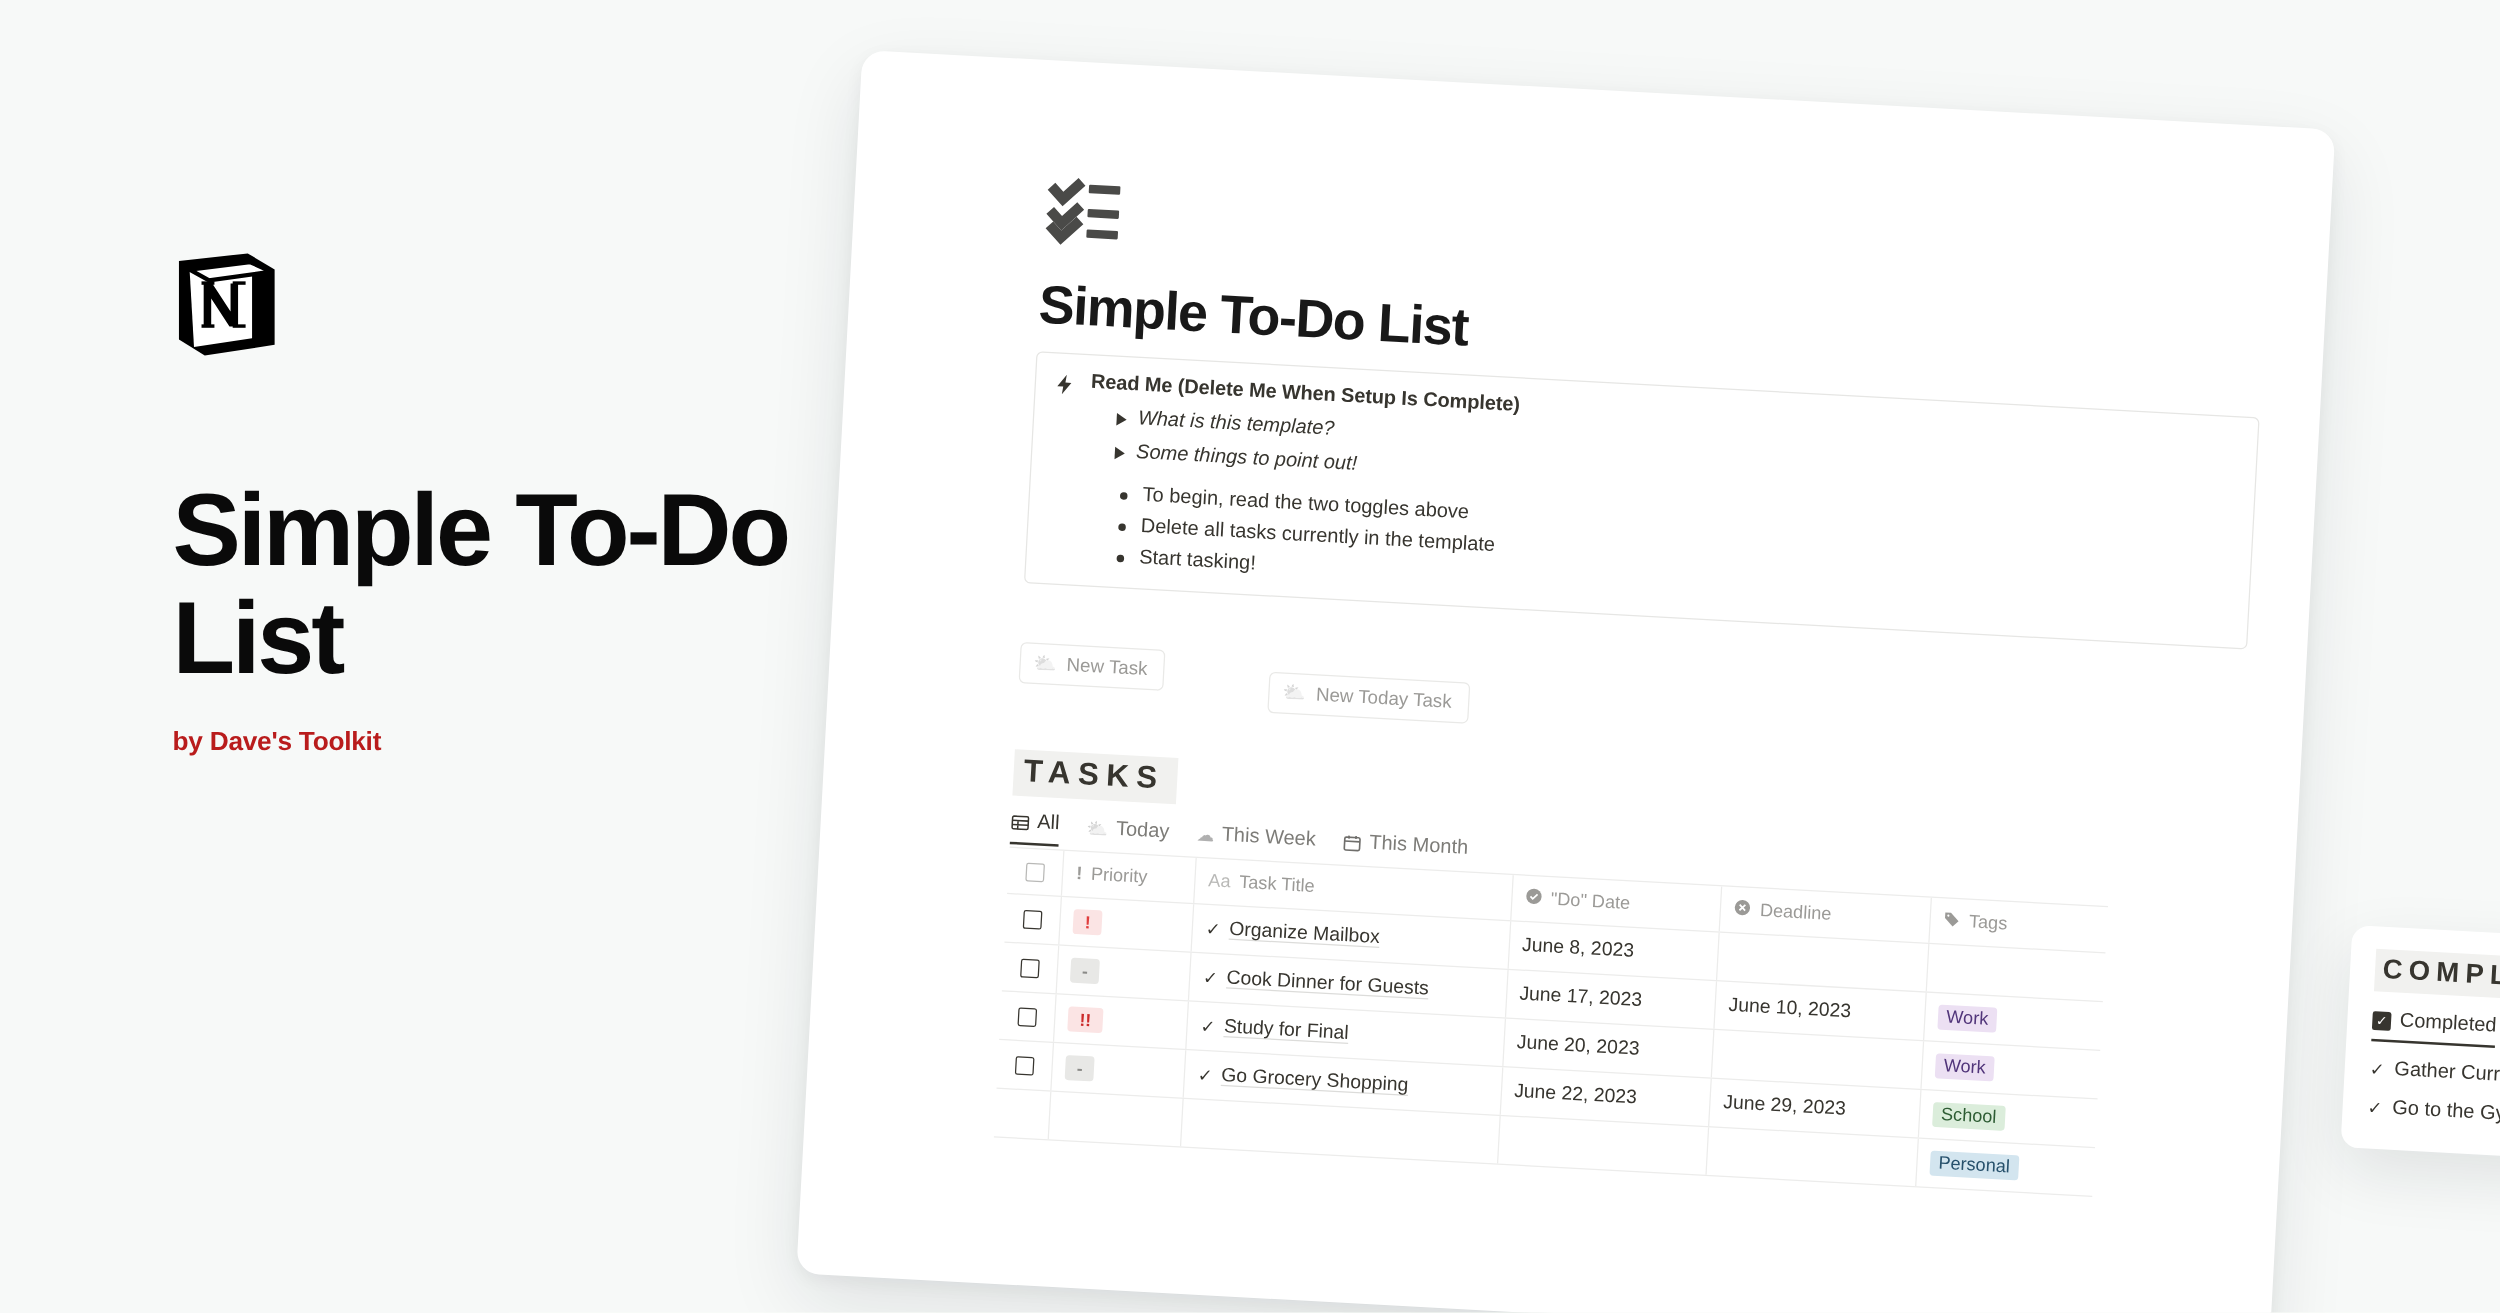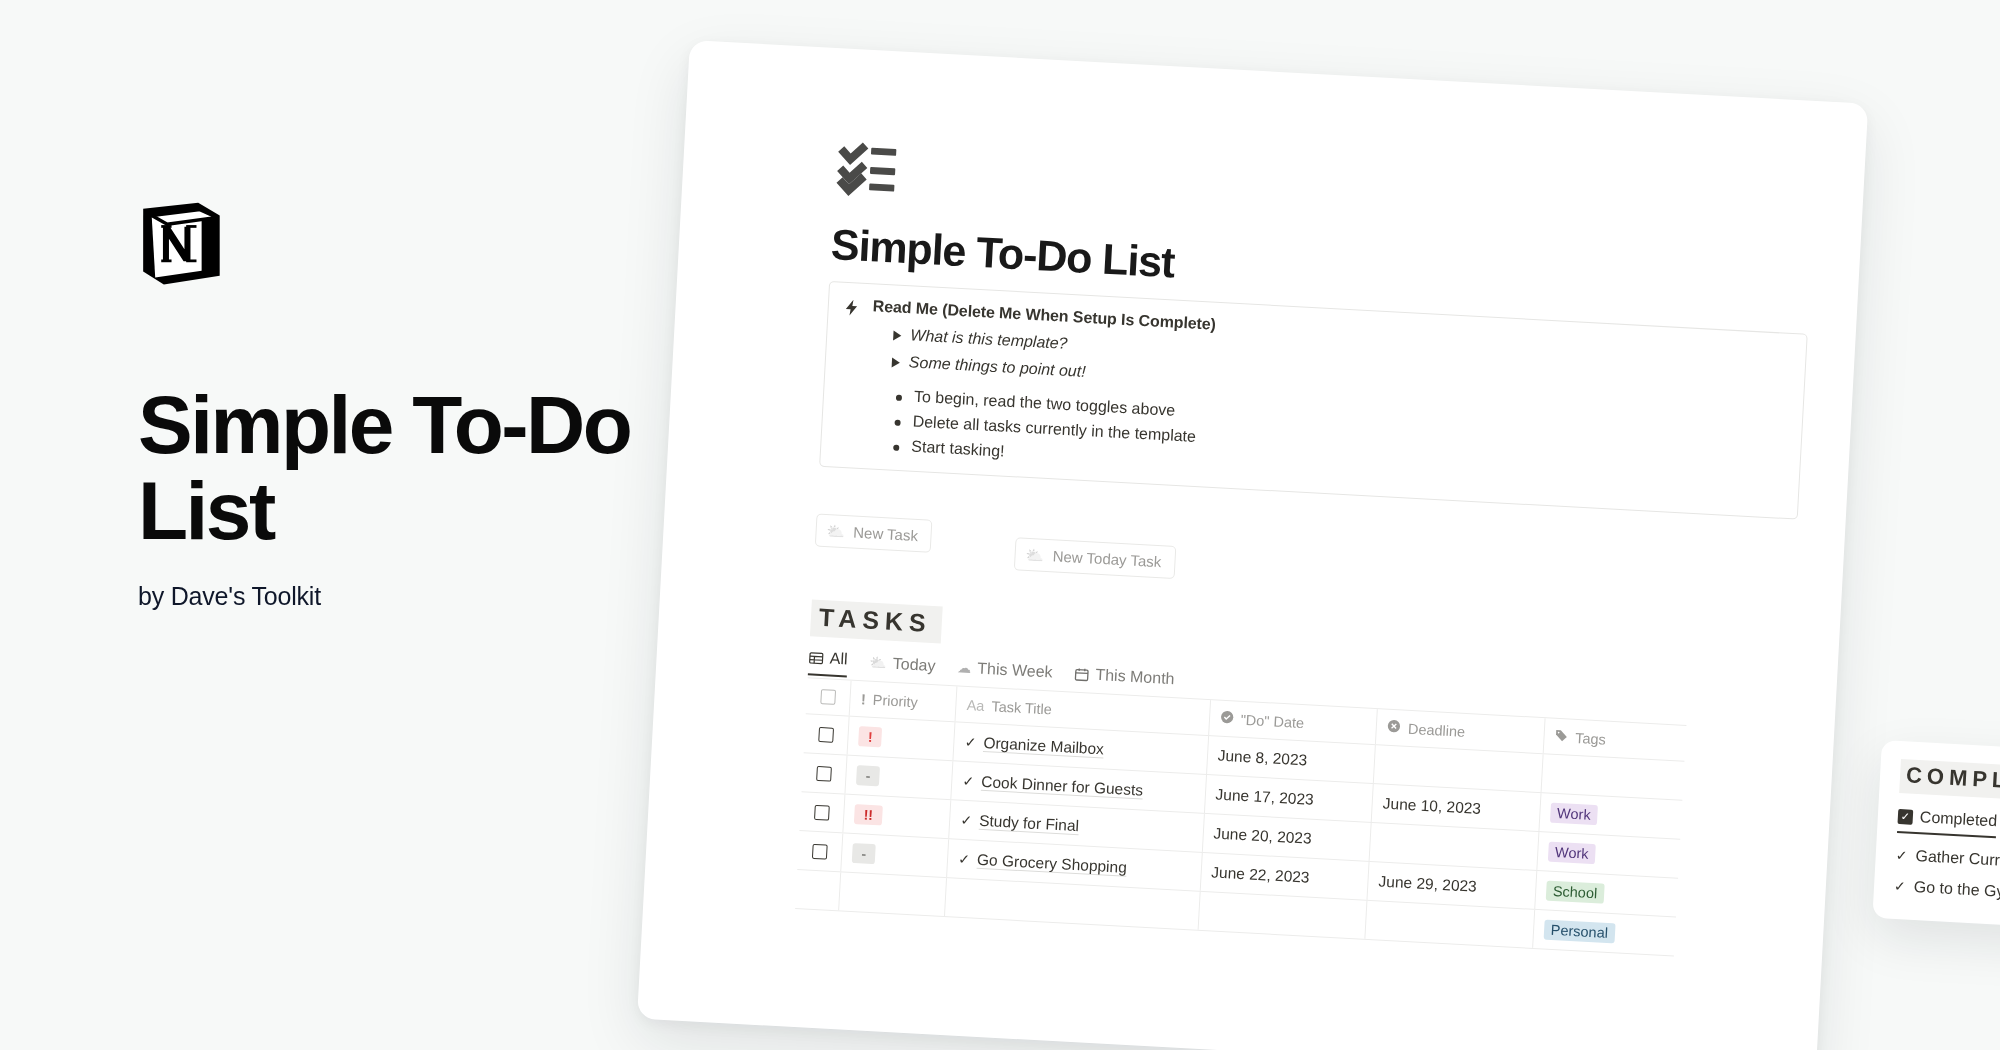--- a/index.html
+++ b/index.html
@@ -14,21 +14,21 @@
   
   #left-panel { position: absolute; left: 0; top: 0; width: 860px; height: 1050px; }
   #notion-logo { position: absolute; left: 138px; top: 200px; width: 86px; height: 88px; }
   #hero-title {
     position: absolute; left: 138px; top: 382px; width: 540px;
     font-size: 82px; font-weight: 700; line-height: 1.05;
     letter-spacing: -2.5px; color: #0a0a0a;
   }
   #hero-byline {
     position: absolute; left: 138px; top: 582px;
-    font-size: 25px; font-weight: 400; color: #0f172a; letter-spacing: -0.2px;
+    font-size: 21px; font-weight: 700; color: #b91c1c; letter-spacing: -0.2px;
   }
 
   
   #page-wrap {
     position: absolute; left: 690px; top: 40px;
     width: 1400px; height: 1010px;
     overflow: visible;
   }
   #notion-page {
     position: absolute; left: 0; top: 0;

